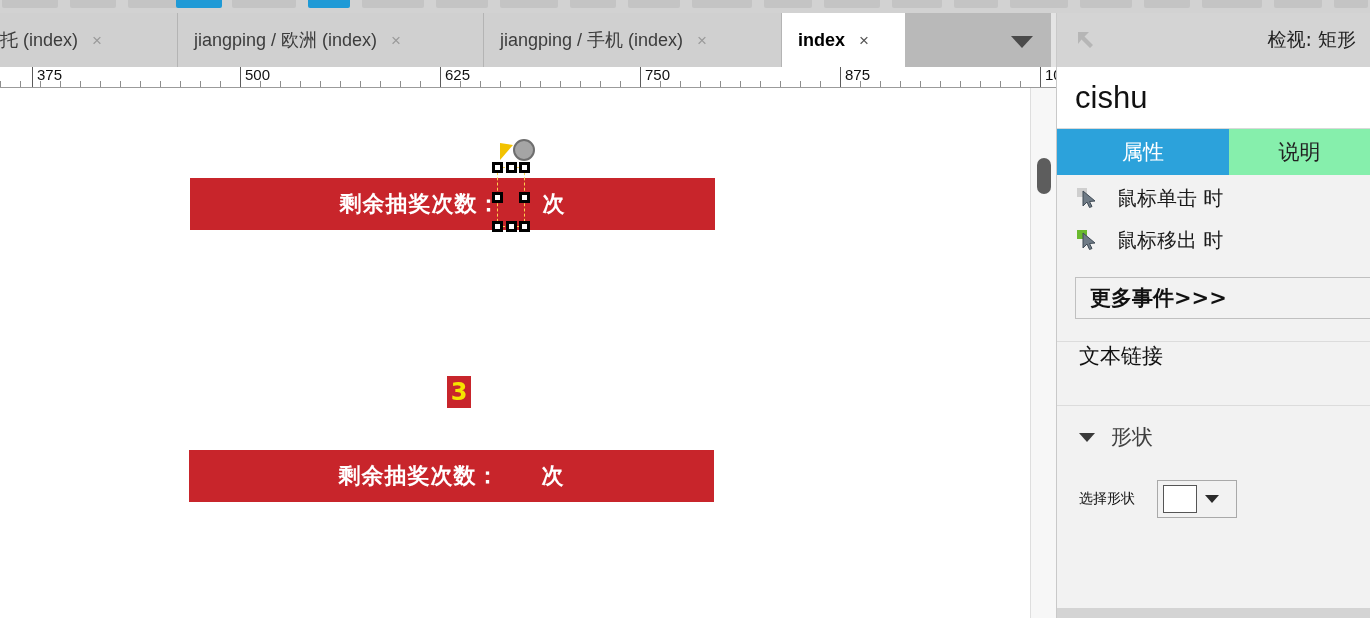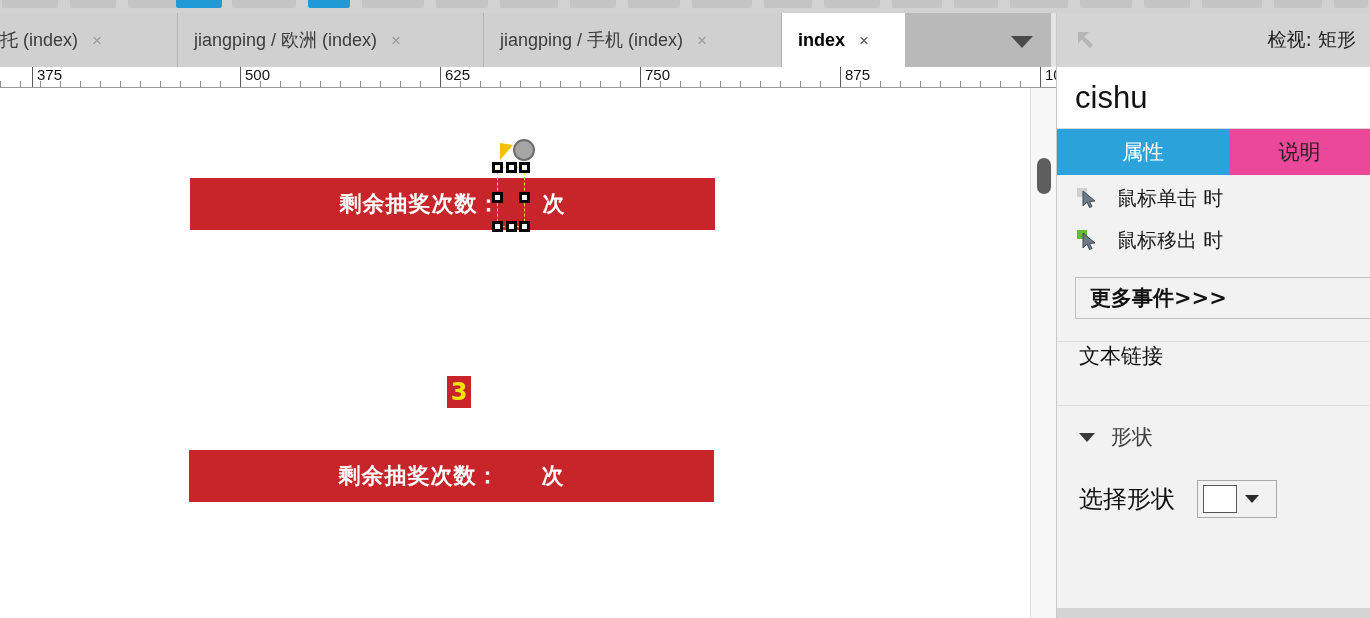--- a/index.html
+++ b/index.html
@@ -156,21 +156,21 @@
     display:flex;align-items:center;padding-left:18px;box-sizing:border-box;
   }
   .name-field .nm{
     font-size:31px;color:#111;
     font-family:"Liberation Sans","DejaVu Sans",sans-serif;
   }
 
   .tabs{display:flex;height:46px;}
   .ptab{
     flex:0 0 172px;display:flex;align-items:center;justify-content:center;
-    background:#ec4899;color:#222;font-size:21px;
+    background:#86efac;color:#222;font-size:21px;
     font-family:"DejaVu Sans","Liberation Sans",sans-serif;
     box-sizing:border-box;
   }
   .ptab.active{background:#2ca2db;color:#ffffff;flex:0 0 172px;}
   .ptab.second{flex:1 1 auto;}
 
   .events{padding:6px 0 0 0;}
   .evt{
     display:flex;align-items:center;height:42px;padding-left:18px;
     box-sizing:border-box;
@@ -210,21 +210,21 @@
   }
   .collapse .cl-label{
     font-size:21px;color:#404040;
     font-family:"DejaVu Sans","Liberation Sans",sans-serif;
   }
   .shape-row{
     height:62px;display:flex;align-items:center;padding-left:22px;
     box-sizing:border-box;
   }
   .shape-row .sh-label{
-    font-size:24px;color:#111;margin-right:22px;
+    font-size:14px;color:#111;margin-right:22px;
     font-family:"DejaVu Sans","Liberation Sans",sans-serif;
   }
   .shape-select{
     width:80px;height:38px;border:1px solid #a9a9a9;background:#f2f2f2;
     display:flex;align-items:center;box-sizing:border-box;padding:0 5px;
   }
   .shape-select .swatch{
     width:34px;height:28px;background:#ffffff;border:1px solid #555;
     box-sizing:border-box;
   }

